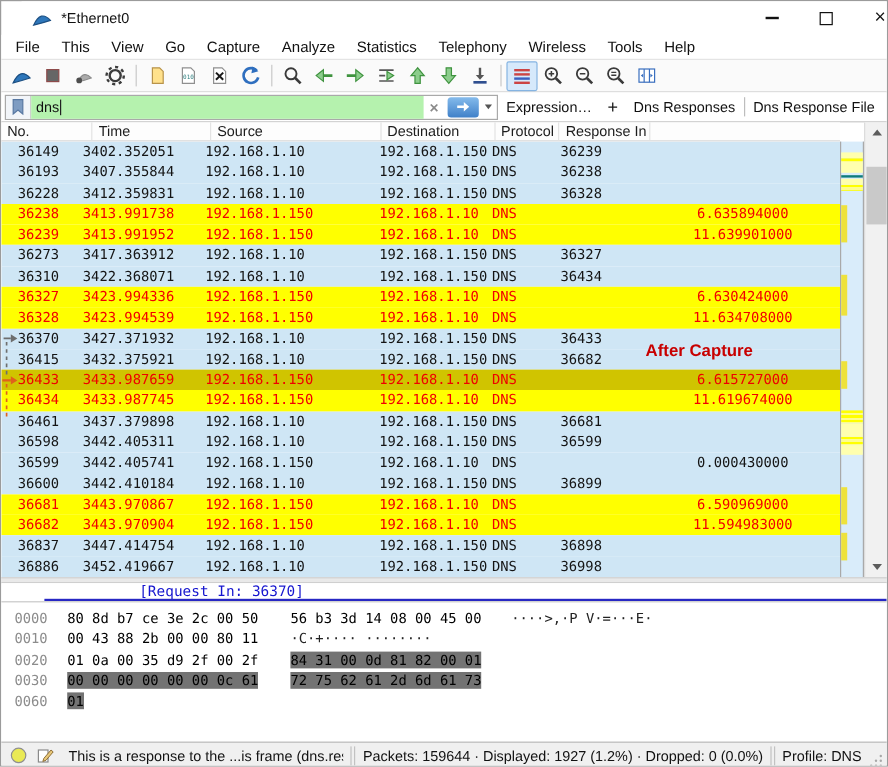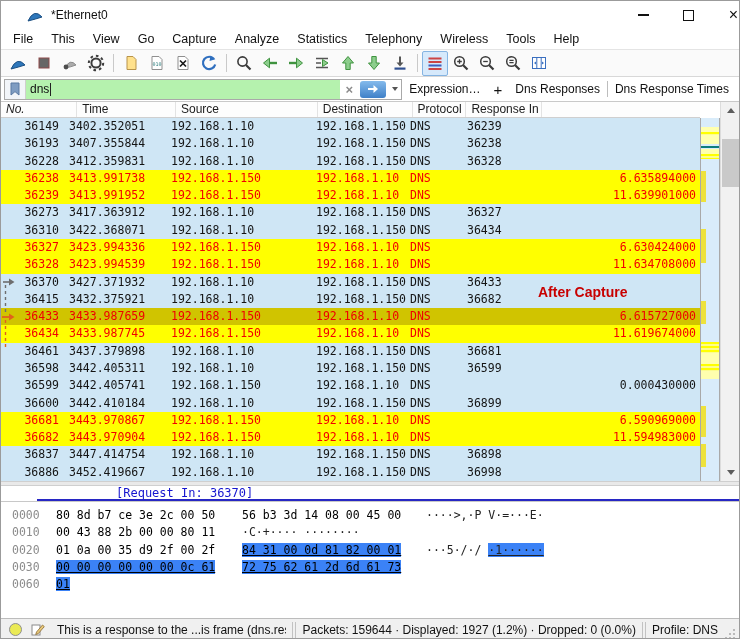--- a/index.html
+++ b/index.html
@@ -42,21 +42,21 @@
   
   #pkheader{position:absolute;left:0;top:101px;width:699px;height:16px;display:flex;background:#fdfdfd;border-bottom:1px solid #cfcfcf;box-sizing:border-box;}
   .hcell{font-size:12px;color:#1c1c1c;line-height:15px;padding-left:5px;border-right:1px solid #e3e3e3;box-sizing:border-box;overflow:hidden;white-space:nowrap;}
   
   #pklist{position:absolute;left:0;top:117px;width:699px;height:363px;overflow:hidden;background:#fff;}
   .pkrow{display:flex;height:17.285px;line-height:17.285px;font-family:"DejaVu Sans Mono","Liberation Mono",monospace;font-size:11.5px;white-space:pre;}
   .pkrow.blue{background:#cfe6f5;color:#141414;}
   .pkrow.yellow{background:#ffff00;color:#f20000;}
   .pkrow.selected{background:#d0c400;color:#ee0000;}
   .cell{padding:0 4px;box-sizing:border-box;overflow:hidden;}
-  .cell.r{text-align:right;}
+  .cell.r{text-align:center;}
   .cell.time,.cell.resp_in{padding-left:6px;}
   .cell.src,.cell.dst{padding-left:7px;}
   #annotation{position:absolute;left:537px;top:283px;font-size:14px;font-weight:bold;color:#c80000;font-family:"Liberation Sans",sans-serif;}
   #marker-overlay{position:absolute;left:0;top:270px;}
   
   #minimap{position:absolute;left:699px;top:117px;width:20px;height:363px;background:#d9ecfa;border-left:1px solid #a9a9a9;border-right:1px solid #a9a9a9;box-sizing:border-box;}
   #minimap .mark{position:absolute;left:0;right:0;}
   #minimap .mark.full{background:repeating-linear-gradient(180deg,#ffff00 0 2px,#fdfd8e 2px 4px);}
   #minimap .mark.pale{background:#ffffae;}
   #minimap .mark.teal{background:#0e7c7c;}
@@ -72,21 +72,21 @@
   #details .reqin{position:absolute;left:115px;top:0;font-family:"DejaVu Sans Mono","Liberation Mono",monospace;font-size:12px;color:#1515cf;line-height:15px;}
   #details::after{content:"";position:absolute;left:36px;right:0;bottom:0;height:2px;background:#2727c4;}
   
   #hexpane{position:absolute;left:0;top:500px;width:100%;height:117px;background:#fff;border-top:1px solid #c8c8c8;box-sizing:border-box;padding-top:5px;}
   .hexrow{display:flex;height:17.3px;line-height:17.3px;font-family:"DejaVu Sans Mono","Liberation Mono",monospace;font-size:11.5px;white-space:pre;}
   .hoffset{width:55px;padding-left:11px;color:#8c8c8c;box-sizing:border-box;}
   .hg{display:block;box-sizing:border-box;}
   .hg.g1{width:186px;}
   .hg.g2{width:184px;}
   .hascii{color:#222;}
-  .hl{background:#3b82f6;text-decoration:underline;}
+  .hl{background:#737373;}
   
   #statusbar{position:absolute;left:0;top:617px;width:100%;height:22px;background:#f0f0f0;border-top:1px solid #bcbcbc;
              display:flex;align-items:center;box-sizing:border-box;font-size:12px;color:#111;}
   .led{width:13px;height:13px;border-radius:50%;background:#eaea55;border:1px solid #8f8f8f;margin-left:8px;box-sizing:border-box;}
   .sb-pencil{margin-left:8px;display:flex;}
   .sb-msg{margin-left:12px;flex:1;white-space:nowrap;overflow:hidden;}
   .sbsep{width:2px;height:16px;border-left:1px solid #c2c2c2;border-right:1px solid #c2c2c2;margin:0 6px;}
   .sb-packets,.sb-profile{white-space:nowrap;}
   .sb-grip{margin:0 3px 0 6px;align-self:flex-end;display:flex;}
 </style>
@@ -274,25 +274,25 @@
           </svg>
       </div>
       <div class="caret-btn">
           <div class="tri-down"></div>
         </div>
     </div>
     <span class="flabel">Expression…</span>
     <span class="fplus">+</span>
     <span class="flabel">Dns Responses</span>
     <span class="fsep"></span>
-    <span class="flabel">Dns Response Times</span>
+    <span class="flabel">Dns Response File</span>
   </div>
 
   <div id="pkheader">
-      <div class="hcell" style="width: 78px; font-style: italic;">No.</div>
+      <div class="hcell" style="width: 78px;">No.</div>
       <div class="hcell" style="width: 101px;">Time</div>
       <div class="hcell" style="width: 145px;">Source</div>
       <div class="hcell" style="width: 97px;">Destination</div>
       <div class="hcell" style="width: 55px;">Protocol</div>
       <div class="hcell" style="width: 77px;">Response In</div>
       <div class="hcell" style="width: 162px; margin-top: 20px;">Response Time</div>
     </div>
 
   <div id="pklist">
     <div id="pkrows">
@@ -362,21 +362,21 @@
   <div id="splitter"></div>
 
   <div id="details">
     <span class="reqin">[Request In: 36370]</span>
   </div>
 
   <div id="hexpane">
     <div id="hexrows">
         <div class="hexrow"><span class="hoffset">0000</span><span class="hg g1"><span>80 8d b7 ce 3e 2c 00 50</span></span><span class="hg g2"><span>56 b3 3d 14 08 00 45 00</span></span><span class="hascii"><span>····&gt;,·P </span><span>V·=···E·</span></span></div>
         <div class="hexrow"><span class="hoffset">0010</span><span class="hg g1"><span>00 43 88 2b 00 00 80 11</span></span><span class="hascii"><span>·C·+···· </span><span>········</span></span></div>
-        <div class="hexrow"><span class="hoffset">0020</span><span class="hg g1"><span>01 0a 00 35 d9 2f 00 2f</span></span><span class="hg g2"><span class="hl">84 31 00 0d 81 82 00 01</span></span><span class="hascii"><span>···5·/·/ </span><span class="hl">·1······</span></span></div>
+        <div class="hexrow"><span class="hoffset">0020</span><span class="hg g1"><span>01 0a 00 35 d9 2f 00 2f</span></span><span class="hg g2"><span class="hl">84 31 00 0d 81 82 00 01</span></span></div>
         <div class="hexrow"><span class="hoffset">0030</span><span class="hg g1"><span class="hl">00 00 00 00 00 00 0c 61</span></span><span class="hg g2"><span class="hl">72 75 62 61 2d 6d 61 73</span></span><span class="hascii"></span></div>
         <div class="hexrow"><span class="hoffset">0060</span><span class="hg g1"><span class="hl">01</span></span><span class="hg g2"><span></span></span><span class="hascii"></span></div>
       </div>
   </div>
 
   <div id="statusbar">
     <div class="led"></div>
     <span class="sb-pencil">
       <svg width="15" height="15" viewBox="0 0 15 15">
           <rect x="2" y="3" width="8" height="10" fill="#fff" stroke="#8a8a8a"></rect>

